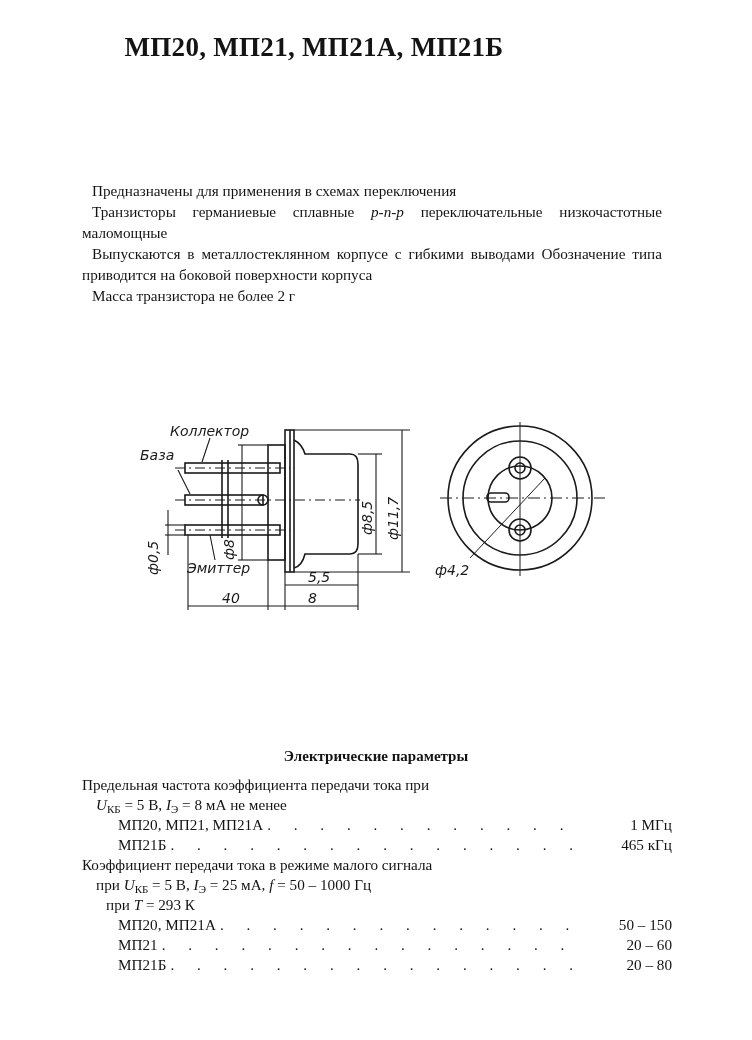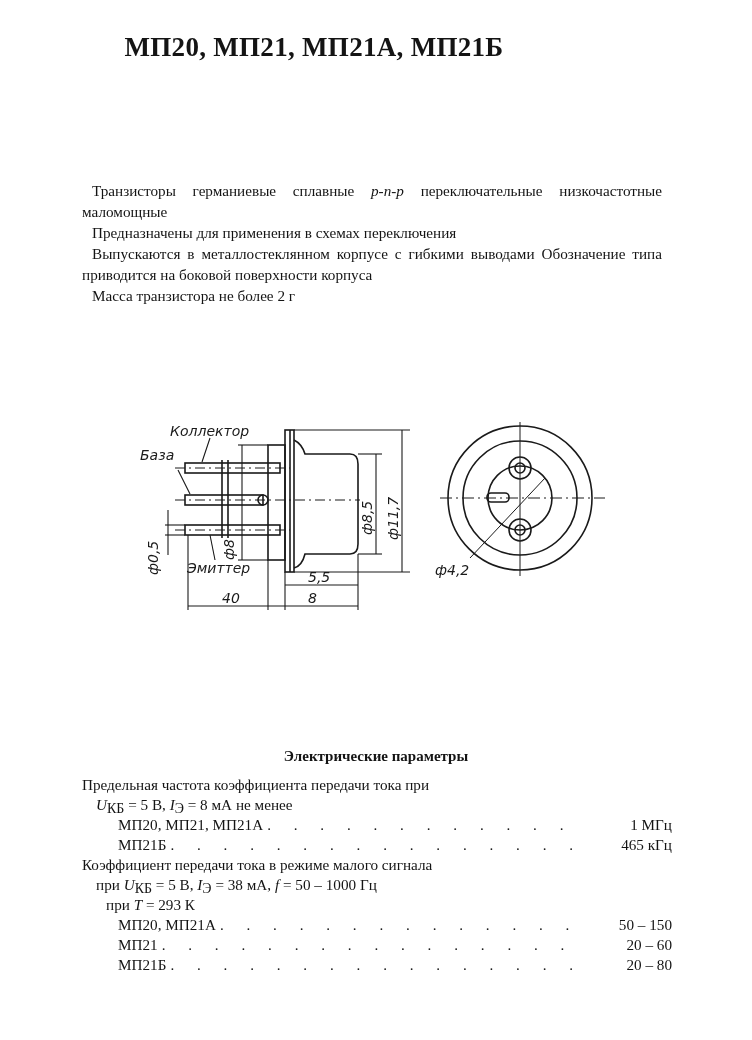--- a/index.html
+++ b/index.html
@@ -13,32 +13,32 @@
   .drawing { position: absolute; left: 130px; top: 410px; width: 500px; height: 210px; }
   .section-title { position: absolute; top: 748px; left: 0; width: 752px; text-align: center;
                    font-size: 15px; font-weight: bold; }
   .params { position: absolute; left: 82px; top: 775px; width: 590px; font-size: 15.2px; line-height: 20px; }
   .line { position: relative; height: 20px; white-space: nowrap; }
   .lead { display: flex; align-items: baseline; }
   .lead .name { white-space: nowrap; }
   .lead .dots { flex: 1; overflow: hidden; white-space: nowrap; letter-spacing: 9.5px; padding-left: 4px; }
   .lead .val { white-space: nowrap; text-align: right; min-width: 80px; padding-left: 6px; }
   .val.bold { font-weight: normal; }
-  .sub { font-size: 14px; vertical-align: -3px; }
+  .sub { font-size: 11px; vertical-align: -3px; }
   .i { font-style: italic; }
   svg text { font-family: "DejaVu Sans", sans-serif; font-style: italic; }
 </style>
 </head>
 <body>
 
 <div class="title">МП20, МП21, МП21А, МП21Б</div>
 
 <div class="para" style="top:180px;">
+  <p>Предназначены для применения в схемах переключения</p>
   <p><span>Транзисторы германиевые сплавные </span><span class="it">p-n-p</span><span> переключательные низкочастотные маломощные</span></p>
-  <p>Предназначены для применения в схемах переключения</p>
   <p>Выпускаются в металлостеклянном корпусе с гибкими выводами Обозначение типа приводится на боковой поверхности корпуса</p>
   <p>Масса транзистора не более 2 г</p>
 </div>
 
 <div class="drawing">
   <svg width="500" height="210" viewBox="0 0 500 210">
     <g stroke="#1a1a1a" fill="none" stroke-width="1.6">
 
       <rect x="155" y="20" width="9" height="142"></rect>
       <line x1="160" y1="20" x2="160" y2="162"></line>
@@ -129,21 +129,21 @@
     <span class="dots">. . . . . . . . . . . . . . . . . . . . . . . . . . . . . .</span>
     <span class="val bold">1 МГц</span>
   </div>
   <div class="line lead" style="padding-left:36px;">
     <span class="name">МП21Б</span>
     <span class="dots">. . . . . . . . . . . . . . . . . . . . . . . . . . . . . .</span>
     <span class="val bold">465 кГц</span>
   </div>
   <div class="line">Коэффициент передачи тока в режиме малого сигнала</div>
   <div class="line" style="padding-left:14px;">
-    <span>при </span><span class="i">U</span><span class="sub">КБ</span><span> = 5 В, </span><span class="i">I</span><span class="sub">Э</span><span> = 38 мА, </span><span class="i">f</span><span> = 50 – 1000 Гц</span>
+    <span>при </span><span class="i">U</span><span class="sub">КБ</span><span> = 5 В, </span><span class="i">I</span><span class="sub">Э</span><span> = 25 мА, </span><span class="i">f</span><span> = 50 – 1000 Гц</span>
   </div>
   <div class="line" style="padding-left:24px;">
     <span>при </span><span class="i">T</span><span> = 293 К</span>
   </div>
   <div class="line lead" style="padding-left:36px;">
     <span class="name">МП20, МП21А</span>
     <span class="dots">. . . . . . . . . . . . . . . . . . . . . . . . . . . . . .</span>
     <span class="val">50 – 150</span>
   </div>
   <div class="line lead" style="padding-left:36px;justify-content:center;">

